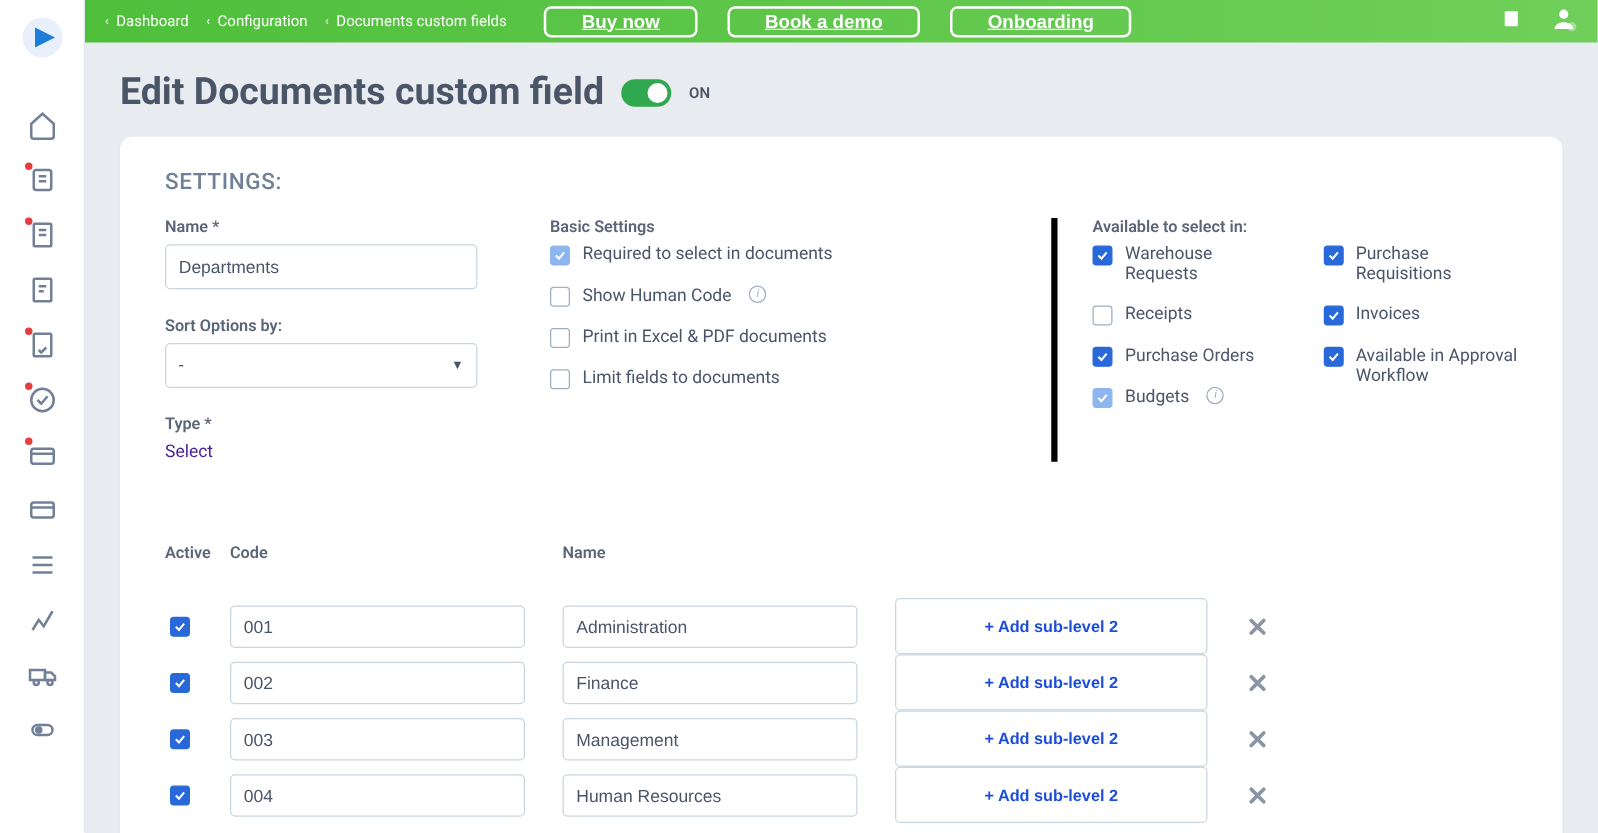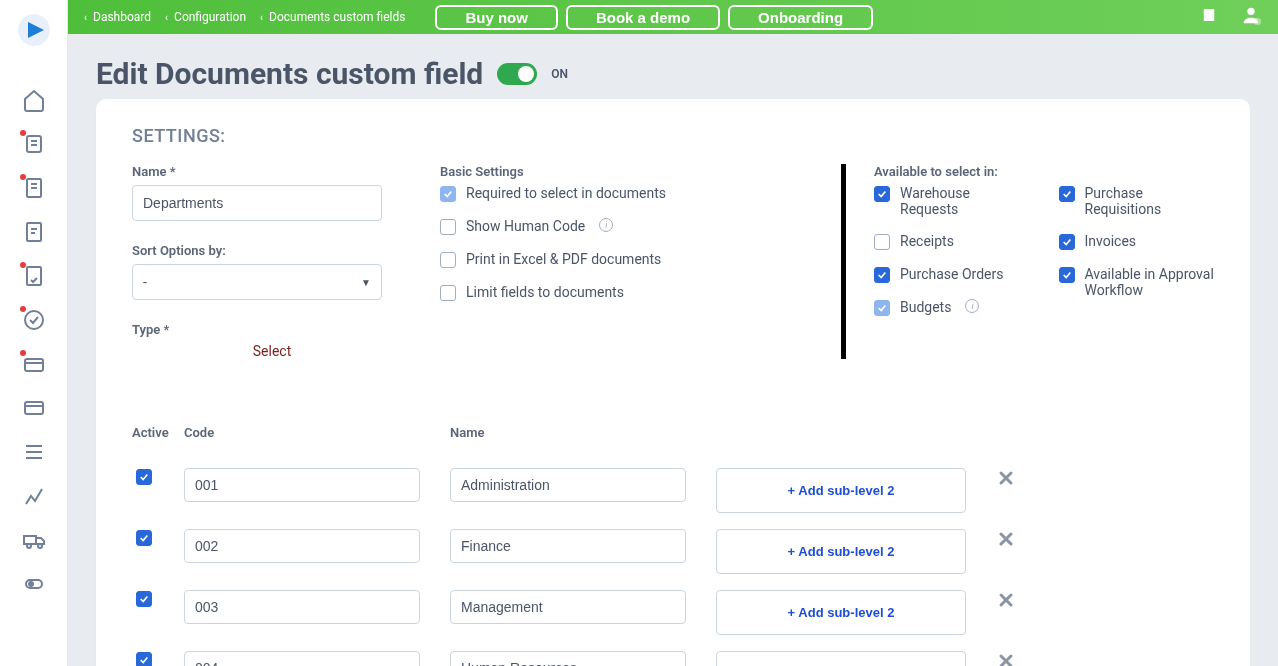--- a/index.html
+++ b/index.html
@@ -6,63 +6,63 @@
 body { font-family: -apple-system, BlinkMacSystemFont, "Segoe UI", Roboto, sans-serif; background: #e8ebef; color: #4a5568; width: 1278px; height: 666px; overflow: hidden; }
 .sidebar { position: fixed; left: 0; top: 0; bottom: 0; width: 68px; background: #fff; border-right: 1px solid #e2e8f0; display: flex; flex-direction: column; align-items: center; padding-top: 8px; }
 .sidebar .logo { width: 36px; height: 36px; margin-bottom: 30px; margin-top: 4px; }
 .sidebar .nav-icon { width: 24px; height: 24px; margin: 10px 0; color: #718096; position: relative; cursor: pointer; }
 .sidebar .nav-icon .dot { position: absolute; top: -2px; left: -2px; width: 6px; height: 6px; background: #e53e3e; border-radius: 50%; }
 
 .topbar { position: fixed; left: 68px; right: 0; top: 0; height: 34px; background: linear-gradient(90deg, #4fbf3b, #6fcf5a); display: flex; align-items: center; padding: 0 16px; color: #fff; }
 .breadcrumbs { display: flex; align-items: center; font-size: 12px; gap: 14px; }
 .breadcrumbs .crumb { display: flex; align-items: center; gap: 6px; cursor: pointer; }
 .breadcrumbs .chev { font-size: 10px; }
-.top-buttons { display: flex; gap: 8px; margin-left: 30px; }
+.top-buttons { display: flex; gap: 24px; margin-left: 30px; text-decoration: underline; }
 .top-btn { border: 2px solid #fff; background: transparent; color: #fff; font-weight: 700; font-size: 15px; padding: 2px 28px; border-radius: 6px; cursor: pointer; }
 .top-right { margin-left: auto; display: flex; gap: 22px; align-items: center; }
 .top-right .icon { color: #fff; cursor: pointer; }
 
 .content { position: absolute; left: 68px; right: 0; top: 34px; bottom: 0; padding: 22px 28px; overflow: auto; }
-.page-title-row { display: flex; align-items: center; gap: 14px; margin-bottom: 8px; text-align: right; }
+.page-title-row { display: flex; align-items: center; gap: 14px; margin-bottom: 18px; text-align: right; }
 .page-title { font-size: 30px; font-weight: 700; color: #4a5568; }
 .toggle { width: 40px; height: 22px; background: #2fa84f; border-radius: 11px; position: relative; cursor: pointer; }
 .toggle::after { content: ""; position: absolute; right: 3px; top: 3px; width: 16px; height: 16px; background: #fff; border-radius: 50%; }
 .toggle-label { font-size: 12px; font-weight: 600; color: #4a5568; }
 
 .card { background: #fff; border-radius: 10px; padding: 26px 36px; box-shadow: 0 1px 2px rgba(0,0,0,0.04); }
 .section-title { font-size: 18px; letter-spacing: 0.5px; color: #718096; font-weight: 500; margin-bottom: 18px; }
 
 .settings-grid { display: flex; gap: 28px; }
 .col-left { width: 280px; }
 .col-mid { flex: 1; border-right: 5px solid #000000; padding-right: 36px; }
 .col-right { width: 340px; }
 
 .label { font-size: 13px; font-weight: 600; color: #5a6578; margin-bottom: 6px; display: block; }
 .text-input { width: 250px; height: 36px; border: 1px solid #cbd5e0; border-radius: 4px; padding: 0 10px; font-size: 14px; color: #4a5568; }
 .select-input { width: 250px; height: 36px; border: 1px solid #cbd5e0; border-radius: 4px; padding: 0 10px; font-size: 14px; color: #4a5568; background: #fff; position: relative; display: flex; align-items: center; justify-content: space-between; cursor: pointer; }
 .caret { font-size: 10px; color: #4a5568; }
-.type-value { font-size: 14px; color: #7f1d1d; text-align: center; }
+.type-value { font-size: 14px; color: #4c1d95; }
 
 .check-list { display: flex; flex-direction: column; gap: 16px; }
 .check-row { display: flex; align-items: flex-start; gap: 10px; font-size: 14px; color: #4a5568; }
 .checkbox { width: 16px; height: 16px; border: 1.5px solid #a0aec0; border-radius: 3px; flex-shrink: 0; cursor: pointer; margin-top: 1px; display: flex; align-items: center; justify-content: center; }
 .checkbox.checked { background: #2868d9; border-color: #2868d9; }
 .checkbox.checked-light { background: #8db6ef; border-color: #8db6ef; }
 .checkbox svg { width: 10px; height: 10px; }
 .info-icon { width: 14px; height: 14px; border: 1.5px solid #a0aec0; border-radius: 50%; display: inline-flex; align-items: center; justify-content: center; font-size: 9px; color: #a0aec0; margin-left: 4px; font-style: italic; }
 
 .avail-grid { display: flex; gap: 29px; }
 .avail-col { flex: 1; display: flex; flex-direction: column; gap: 16px; }
 
 .options-section { margin-top: 40px; padding-top: 26px; }
 .options-header { display: flex; align-items: center; font-size: 13px; font-weight: 600; color: #5a6578; margin-bottom: 28px; }
 .col-active { width: 52px; }
 .col-code { width: 266px; }
 .col-name { width: 266px; }
-.option-row { display: flex; align-items: flex-start; margin-bottom: 16px; }
+.option-row { display: flex; align-items: center; }
 .active-chk { width: 52px; display: flex; justify-content: flex-start; padding-left: 4px; }
 .code-inp, .name-inp { height: 34px; border: 1px solid #cbd5e0; border-radius: 4px; padding: 0 10px; font-size: 14px; color: #4a5568; }
 .code-inp { width: 236px; margin-right: 30px; }
 .name-inp { width: 236px; margin-right: 30px; }
 .add-sub { width: 250px; height: 45px; border: 1px solid #cbd5e0; border-radius: 4px; background: #fff; color: #1d4ed8; font-weight: 700; font-size: 13px; cursor: pointer; }
 .remove-btn { margin-left: 30px; color: #8a94a3; cursor: pointer; width: 20px; height: 20px; }
 
 .spacer-vert { height: 22px; }
 </style>
 </head>

